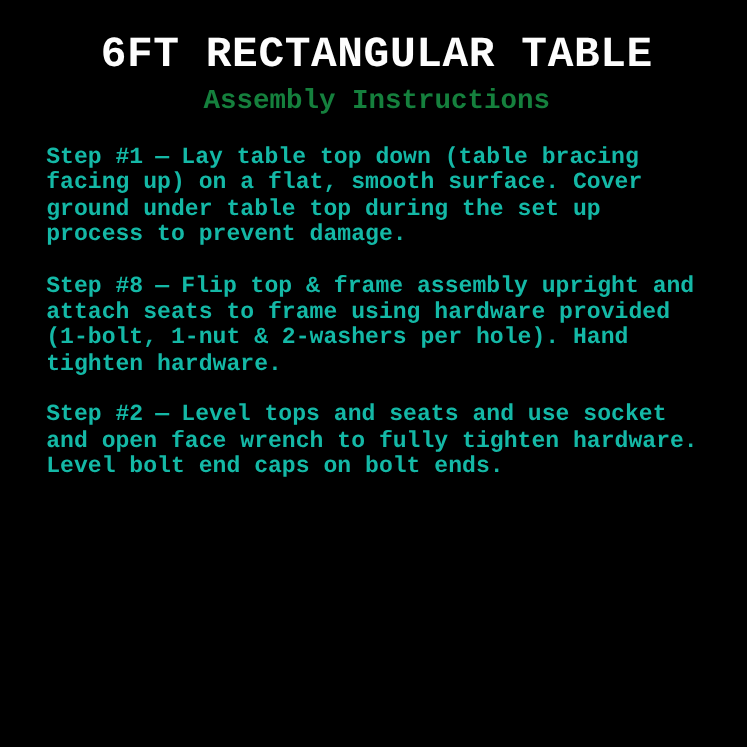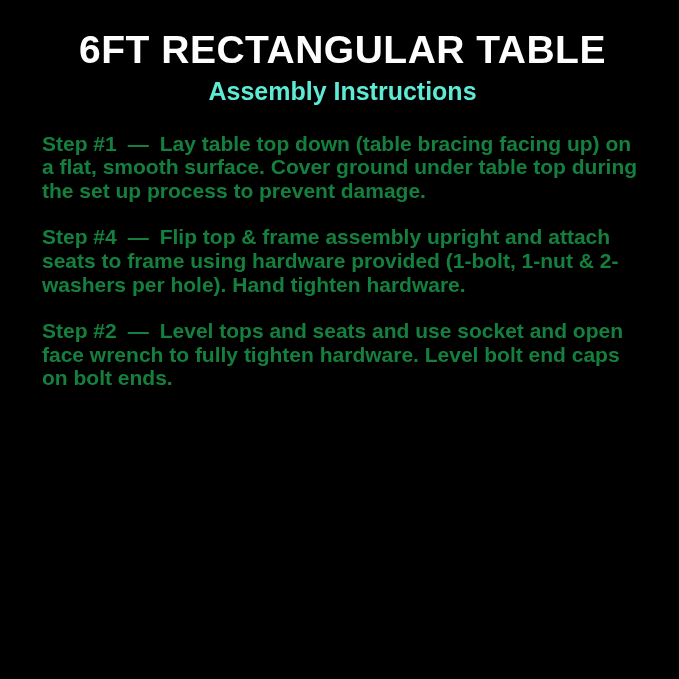--- a/index.html
+++ b/index.html
@@ -3,57 +3,57 @@
 <meta charset="utf-8">
 <style>
   * { margin: 0; padding: 0; box-sizing: border-box; }
   html, body { background: #000; }
   .page {
     position: relative;
     width: 679px;
     height: 567px;
     background: #000000;
     color: #ffffff;
-    font-family: Liberation Sans, sans-serif;
+    font-family: Liberation Mono, monospace;
     font-weight: bold;
     overflow: hidden;
     padding: 30px 36px 0 42px;
   }
   .header { text-align: center; margin-bottom: 26px; }
   .title {
     font-size: 39px;
     line-height: 1.05;
     letter-spacing: 0.5px;
     color: #fdfdfd;
   }
   .subtitle {
     font-size: 25px;
     margin-top: 6px;
-    color: #5eead4;
+    color: #15803d;
   }
   .steps { width: 600px; }
   .step {
     font-size: 21px;
     line-height: 1.12;
     margin-bottom: 23px;
-    color: #15803d;
+    color: #14b8a6;
   }
   .step-sep { margin: 0 11px; }
 </style>
 </head>
 <body>
 
 <div class="page">
   <div class="header">
     <h1 class="title">6FT RECTANGULAR TABLE</h1>
     <h2 class="subtitle">Assembly Instructions</h2>
   </div>
 
   <div class="steps">
     <p class="step"><span>Step #1</span><span class="step-sep">—</span><span>Lay table top down (table bracing facing up) on a flat, smooth surface. Cover ground under table top during the set up process to prevent damage.</span></p>
 
 
 
-    <p class="step"><span>Step #4</span><span class="step-sep">—</span><span>Flip top &amp; frame assembly upright and attach seats to frame using hardware provided (1-bolt, 1-nut &amp; 2-washers per hole). Hand tighten hardware.</span></p>
+    <p class="step"><span>Step #8</span><span class="step-sep">—</span><span>Flip top &amp; frame assembly upright and attach seats to frame using hardware provided (1-bolt, 1-nut &amp; 2-washers per hole). Hand tighten hardware.</span></p>
 
     <p class="step"><span>Step #2</span><span class="step-sep">—</span><span>Level tops and seats and use socket and open face wrench to fully tighten hardware. Level bolt end caps on bolt ends.</span></p>
   </div>
 </div>
 
 </body></html>

